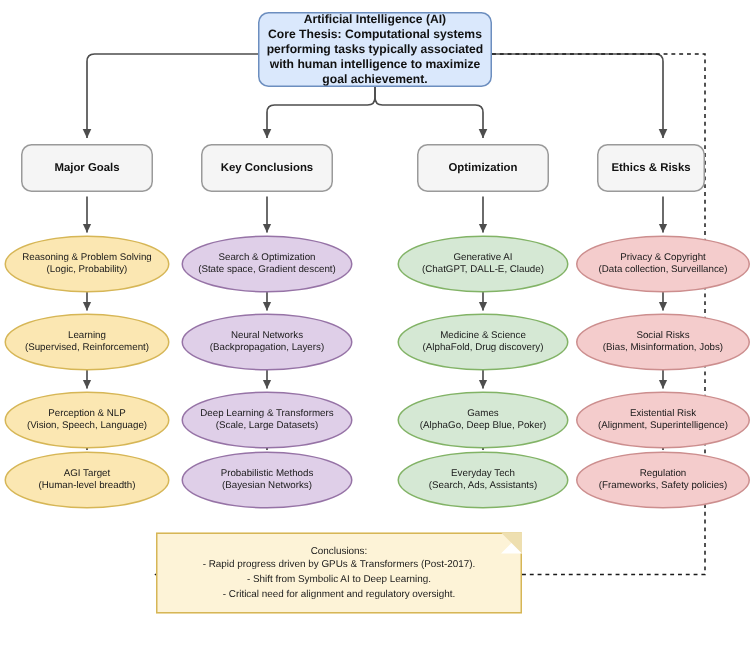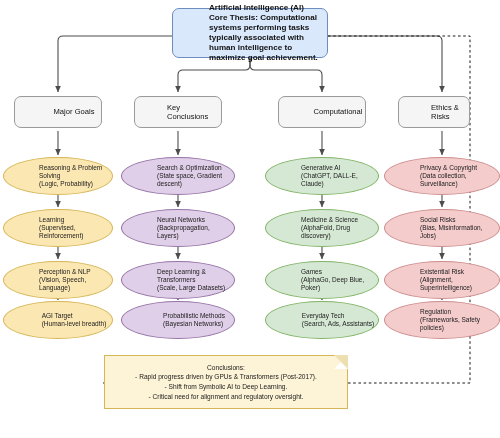--- a/index.html
+++ b/index.html
@@ -6,34 +6,34 @@
   body{
     width:500px;height:438px;
     background:#ffffff;
     font-family:"Liberation Sans","DejaVu Sans",sans-serif;
     overflow:hidden;
   }
   #stage{position:relative;width:500px;height:438px;}
   svg#wires{position:absolute;left:0;top:0;width:500px;height:438px;}
 
   .node{position:absolute;box-sizing:border-box;display:flex;
-        align-items:center;justify-content:center;padding-left:32px;}
+        align-items:center;justify-content:center;text-align:center;}
   .node .txt{line-height:1.22;white-space:pre-line;}
 
   
   .root{
     background:#dae8fc;border:1px solid #6c8ebf;border-radius:7px;
   }
   .root .txt{font-size:8.1px;font-weight:bold;color:#111111;padding:0 4px;}
 
   
   .cat{
     background:#f5f5f5;border:1px solid #9a9a9a;border-radius:7px;
   }
-  .cat .txt{font-size:7.6px;font-weight:normal;color:#111111;}
+  .cat .txt{font-size:7.6px;font-weight:bold;color:#111111;}
 
   
   .ell{border-radius:50%;}
   .ell .txt{font-size:6.5px;color:#1a1a1a;padding:0 3px;}
   .ell.c1{background:#fbe7b2;border:1px solid #d6b656;}
   .ell.c2{background:#dfcfe8;border:1px solid #9673a6;}
   .ell.c3{background:#d5e8d4;border:1px solid #82b366;}
   .ell.c4{background:#f4cccc;border:1px solid #cc8e8e;}
 
   
@@ -103,21 +103,21 @@
 Core Thesis: Computational systems performing tasks typically associated with human intelligence to maximize goal achievement.</span>
   </div>
 
   <div class="node cat" style="left:14px;top:96px;width:88px;height:32px;">
     <span class="txt">Major Goals</span>
   </div>
   <div class="node cat" style="left:134px;top:96px;width:88px;height:32px;">
     <span class="txt">Key Conclusions</span>
   </div>
   <div class="node cat" style="left:278px;top:96px;width:88px;height:32px;">
-    <span class="txt">Computational</span>
+    <span class="txt">Optimization</span>
   </div>
   <div class="node cat" style="left:398px;top:96px;width:72px;height:32px;">
     <span class="txt">Ethics &amp; Risks</span>
   </div>
 
   <div class="node ell c1" style="left:3px;top:157px;width:110px;height:38px;">
     <span class="txt">Reasoning &amp; Problem Solving
 (Logic, Probability)</span>
   </div>
   <div class="node ell c1" style="left:3px;top:209px;width:110px;height:38px;">

